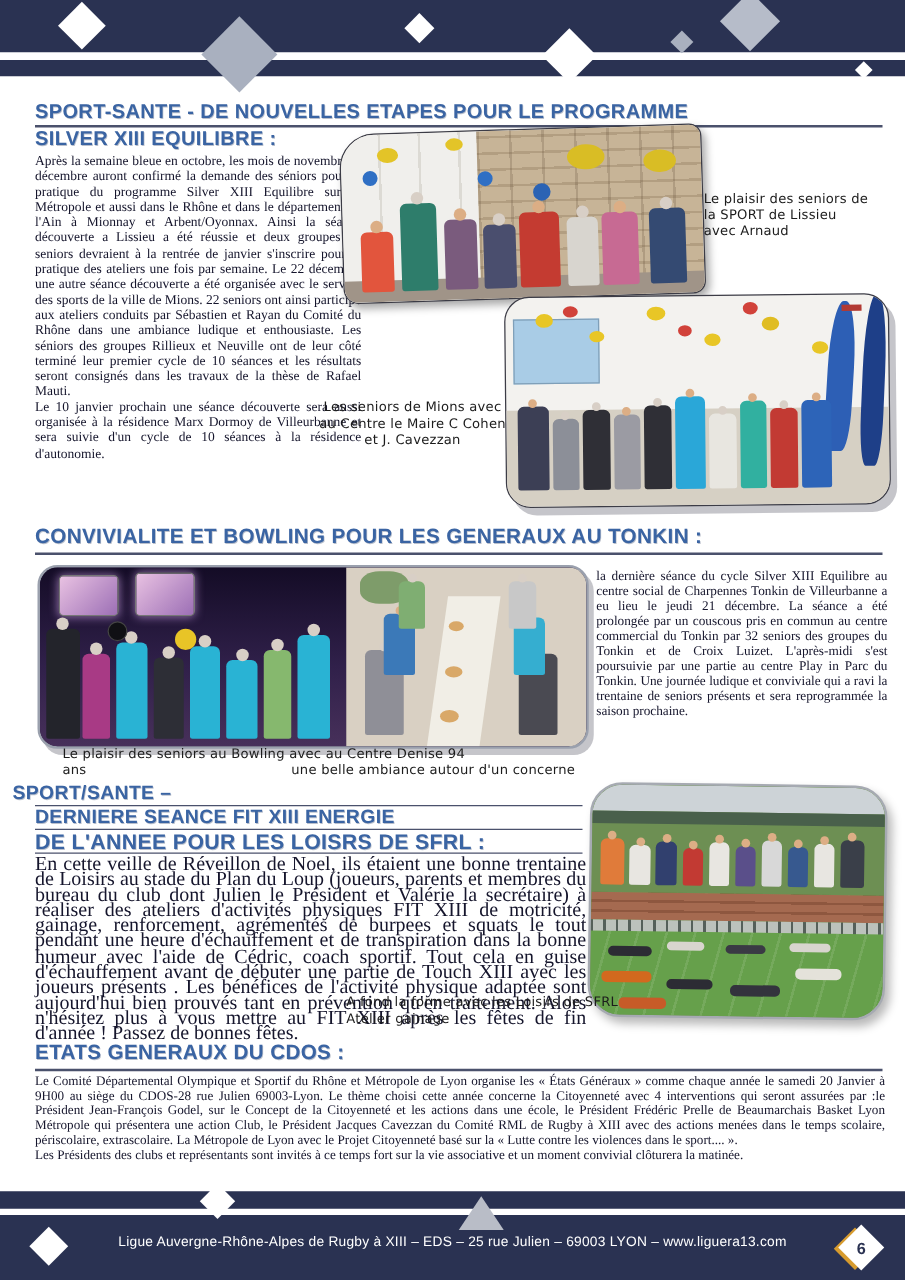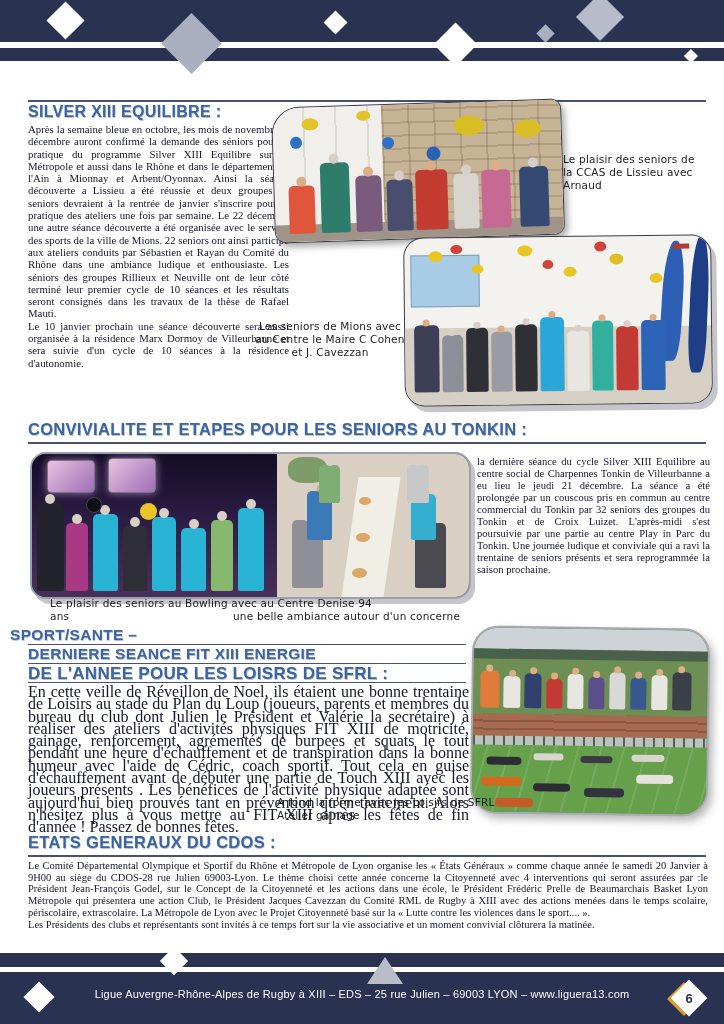--- a/index.html
+++ b/index.html
@@ -43,20 +43,21 @@
   <div class="abs" style="left:0;top:42px;width:724px;height:6px;background:#fff;"></div>
   <div class="abs band" style="left:0;top:48px;width:724px;height:13px;"></div>
   <div class="dia" style="left:52px;top:7px;width:27px;height:27px;background:#fff;"></div>
   <div class="dia" style="left:170px;top:22px;width:43px;height:43px;background:#a9b0bf;"></div>
   <div class="dia" style="left:327px;top:14px;width:17px;height:17px;background:#fff;"></div>
   <div class="dia" style="left:440px;top:29px;width:31px;height:31px;background:#fff;"></div>
   <div class="dia" style="left:539px;top:27px;width:13px;height:13px;background:#a9b0bf;"></div>
   <div class="dia" style="left:583px;top:0px;width:34px;height:34px;background:#b6bcc9;"></div>
   <div class="dia" style="left:686px;top:51px;width:10px;height:10px;background:#fff;"></div>
 
+  <div class="sec-title" style="left:28px;top:81px;font-size:16px;">SPORT-SANTE - DE NOUVELLES ETAPES POUR LE PROGRAMME</div>
   <div class="rule" style="left:28px;top:100px;width:678px;"></div>
   <div class="sec-title" style="left:28px;top:103px;font-size:16px;">SILVER XIII EQUILIBRE :</div>
 
   <div class="body-txt" style="left:28px;top:123px;width:261px;font-size:10.8px;line-height:12.3px;">
     <p>Après la semaine bleue en octobre, les mois de novembre et décembre auront confirmé la demande des séniors pour la pratique du programme Silver XIII Equilibre sur la Métropole et aussi dans le Rhône et dans le département de l'Ain à Mionnay et Arbent/Oyonnax. Ainsi la séance découverte a Lissieu a été réussie et deux groupes de seniors devraient à la rentrée de janvier s'inscrire pour la pratique des ateliers une fois par semaine. Le 22 décembre une autre séance découverte a été organisée avec le service des sports de la ville de Mions. 22 seniors ont ainsi participé aux ateliers conduits par Sébastien et Rayan du Comité du Rhône dans une ambiance ludique et enthousiaste. Les séniors des groupes Rillieux et Neuville ont de leur côté terminé leur premier cycle de 10 séances et les résultats seront consignés dans les travaux de la thèse de Rafael Mauti.</p>
     <p>Le 10 janvier prochain une séance découverte sera aussi organisée à la résidence Marx Dormoy de Villeurbanne et sera suivie d'un cycle de 10 séances à la résidence d'autonomie.</p>
   </div>
 
   <div class="photo" style="left:273px;top:103px;width:288px;height:134px;transform:rotate(-1.8deg);
               border-radius:28px 10px 10px 12px;box-shadow:3px 4px 7px rgba(0,0,0,.35);background:#ecebe7;">
@@ -73,21 +74,21 @@
     <i class="fig gh" style="left:85%;bottom:6%;width:10%;height:45%;background:#344a72;"></i>
     <span class="ball" style="left:10%;top:8%;width:17px;height:12px;background:#e3c428;"></span>
     <span class="ball" style="left:29%;top:4%;width:14px;height:10px;background:#e3c428;"></span>
     <span class="ball" style="left:63%;top:10%;width:30px;height:20px;background:#d9bd25;"></span>
     <span class="ball" style="left:84%;top:14%;width:26px;height:18px;background:#d9bd25;"></span>
     <span class="ball" style="left:6%;top:22%;width:12px;height:12px;background:#2f6fc4;"></span>
     <span class="ball" style="left:38%;top:24%;width:12px;height:12px;background:#2f6fc4;"></span>
     <span class="ball" style="left:53%;top:32%;width:14px;height:14px;background:#2b63b4;"></span>
   </div>
 
-  <div class="cap" style="left:563px;top:153px;width:132px;">Le plaisir des seniors de la CCAS de Lissieu avec Arnaud</div>
+  <div class="cap" style="left:563px;top:153px;width:132px;">Le plaisir des seniors de la SPORT de Lissieu avec Arnaud</div>
 
   <div class="photo" style="left:404px;top:236px;width:306px;height:167px;transform:rotate(-.6deg);z-index:3;
               border-radius:20px;box-shadow:5px 6px 0 rgba(150,150,158,.55);background:#f3f2ef;">
     <div class="abs" style="left:0;bottom:0;width:100%;height:46%;background:#d6d0c4;"></div>
     <div class="abs" style="left:2%;top:10%;width:22%;height:30%;background:#a9cce6;border:1px solid #7f9fb8;"></div>
     <div class="flag" style="left:84%;top:3%;width:7%;height:72%;background:#2d5fb5;transform:skewX(-4deg);"></div>
     <div class="flag" style="left:93%;top:0;width:6%;height:82%;background:#1e3f88;transform:skewX(-3deg);"></div>
     <div class="abs" style="left:88%;top:5%;width:5%;height:3%;background:#b23a33;"></div>
     <i class="fig sm" style="left:3%;bottom:8%;width:8%;height:40%;background:#3c3f55;"></i>
     <i class="fig sm gh" style="left:12%;bottom:8%;width:7%;height:34%;background:#8c8f98;"></i>
@@ -105,21 +106,21 @@
     <span class="ball" style="left:52%;top:18%;width:13px;height:10px;background:#e8c626;"></span>
     <span class="ball" style="left:67%;top:10%;width:14px;height:11px;background:#e0bd22;"></span>
     <span class="ball" style="left:80%;top:22%;width:13px;height:10px;background:#e8c626;"></span>
     <span class="ball" style="left:15%;top:4%;width:12px;height:9px;background:#d1423a;"></span>
     <span class="ball" style="left:45%;top:14%;width:11px;height:9px;background:#d1423a;"></span>
     <span class="ball" style="left:62%;top:3%;width:12px;height:10px;background:#d1423a;"></span>
   </div>
 
   <div class="cap" style="left:254px;top:320px;width:152px;text-align:center;z-index:4;">Les seniors de Mions avec au Centre le Maire C Cohen et J. Cavezzan</div>
 
-  <div class="sec-title" style="left:28px;top:420px;font-size:16.5px;">CONVIVIALITE ET ETAPES POUR LES SENIORS AU TONKIN :</div>
+  <div class="sec-title" style="left:28px;top:420px;font-size:16.5px;">CONVIVIALITE ET BOWLING POUR LES GENERAUX AU TONKIN :</div>
   <div class="rule" style="left:28px;top:442px;width:678px;"></div>
 
   <div class="photo" style="left:30px;top:452px;width:437px;height:143px;border:2px solid #9aa0ad;
               border-radius:16px;box-shadow:4px 5px 0 rgba(140,140,150,.5);background:#241637;">
     <div class="abs" style="left:0;top:0;width:56%;height:100%;background:linear-gradient(180deg,#140c26,#30204a 55%,#47305a);">
       <div class="screen" style="left:6%;top:4%;width:19%;height:22%;"></div>
       <div class="screen" style="left:31%;top:3%;width:19%;height:23%;"></div>
       <i class="fig gh" style="left:2%;bottom:4%;width:11%;height:62%;background:#23242b;"></i>
       <i class="fig gh" style="left:14%;bottom:4%;width:9%;height:48%;background:#a83a85;"></i>
       <i class="fig gh" style="left:25%;bottom:4%;width:10%;height:54%;background:#29b3d4;"></i>

